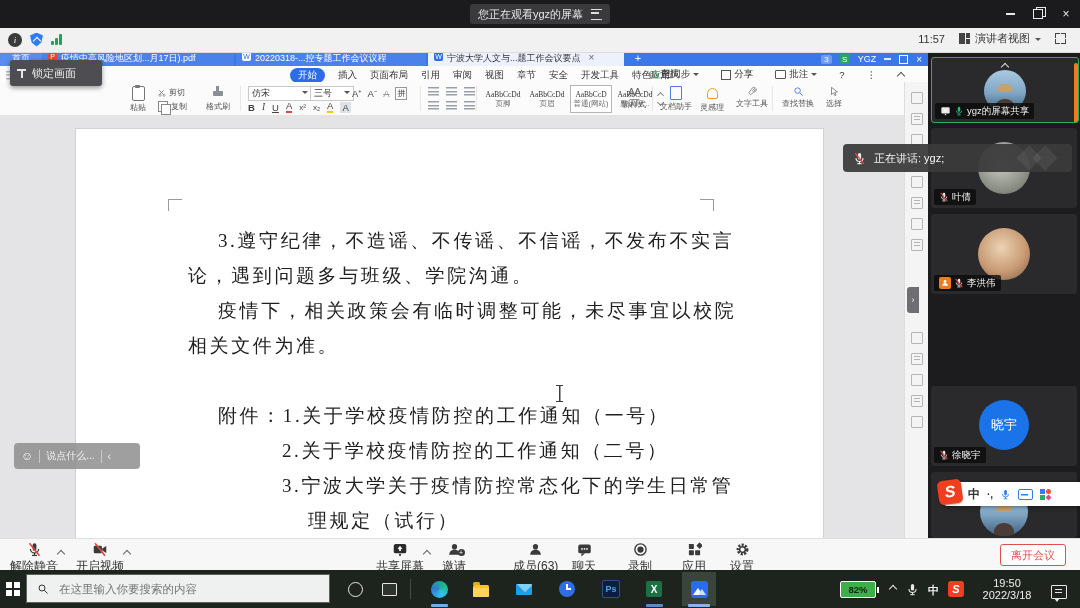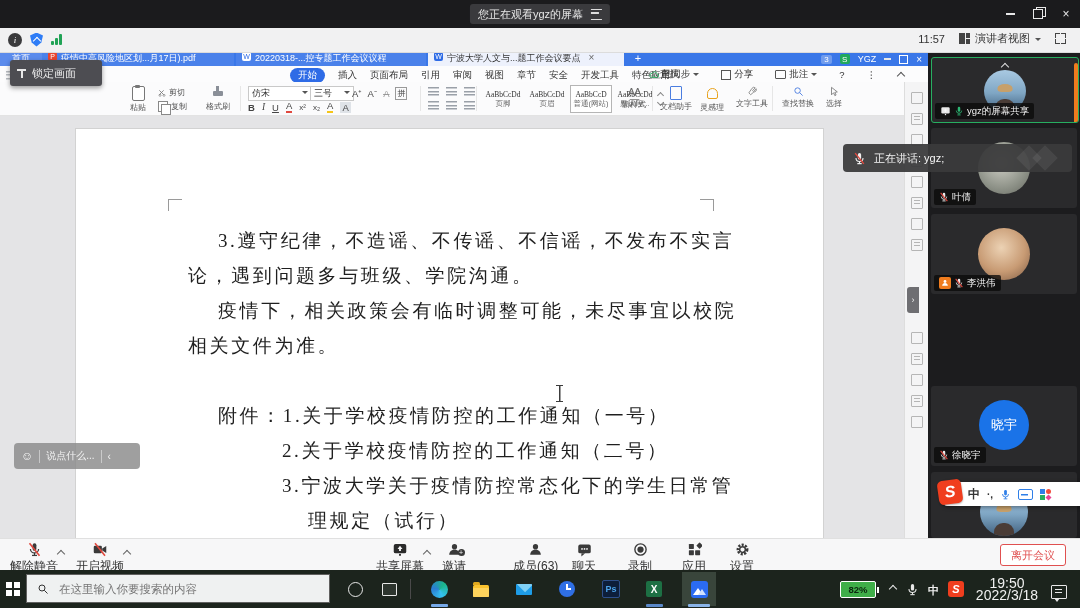--- a/index.html
+++ b/index.html
@@ -147,21 +147,21 @@
   .clockapp::after{content:"";position:absolute;left:7px;top:7px;width:5px;height:2px;background:#fff;}
   .psic{width:16px;height:16px;background:#0d1e3a;border:1px solid #2e4f8a;border-radius:2px;color:#4aa3e8;font-size:9px;font-weight:bold;display:flex;align-items:center;justify-content:center;}
   .xlic{width:16px;height:16px;background:#1d7044;border-radius:2px;color:#fff;font-size:10px;font-weight:bold;display:flex;align-items:center;justify-content:center;}
   .meetic{width:17px;height:17px;background:#2b6bf2;border-radius:3px;position:relative;overflow:hidden;}
   .meetic::before{content:"";position:absolute;left:2px;bottom:3px;border-left:5px solid transparent;border-right:5px solid transparent;border-bottom:7px solid #fff;}
   .meetic::after{content:"";position:absolute;right:2px;bottom:3px;border-left:4px solid transparent;border-right:4px solid transparent;border-bottom:6px solid #cfe0ff;}
   .battery{display:flex;align-items:center;}
   .battery .shell{width:34px;height:15px;border:1.5px solid #fff;border-radius:2px;background:#3fae49;color:#0c2610;font-size:9.5px;font-weight:bold;display:flex;align-items:center;justify-content:center;}
   .battery .tip{width:2px;height:6px;background:#fff;margin-left:1px;}
   .traytxt{color:#f0f0f0;font-size:11px;}
-  .timeblk{color:#f0f0f0;font-size:14px;text-align:center;line-height:12px;}
+  .timeblk{color:#f0f0f0;font-size:11px;text-align:center;line-height:12px;}
   .notif{width:14px;height:12px;border:1.5px solid #e8e8e8;border-radius:1px;position:relative;background:linear-gradient(#e8e8e8,#e8e8e8) 2.5px 3px/7px 1px no-repeat,linear-gradient(#e8e8e8,#e8e8e8) 2.5px 6px/7px 1px no-repeat;}
   .notif::after{content:"";position:absolute;left:2px;bottom:-4px;border-left:3px solid transparent;border-right:3px solid transparent;border-top:4px solid #e8e8e8;}
   svg{display:block;}
 </style>
 </head>
 <body>
 
 <svg width="0" height="0" style="position:absolute">
   <defs>
     <symbol id="s-mic" viewBox="0 0 24 24">

